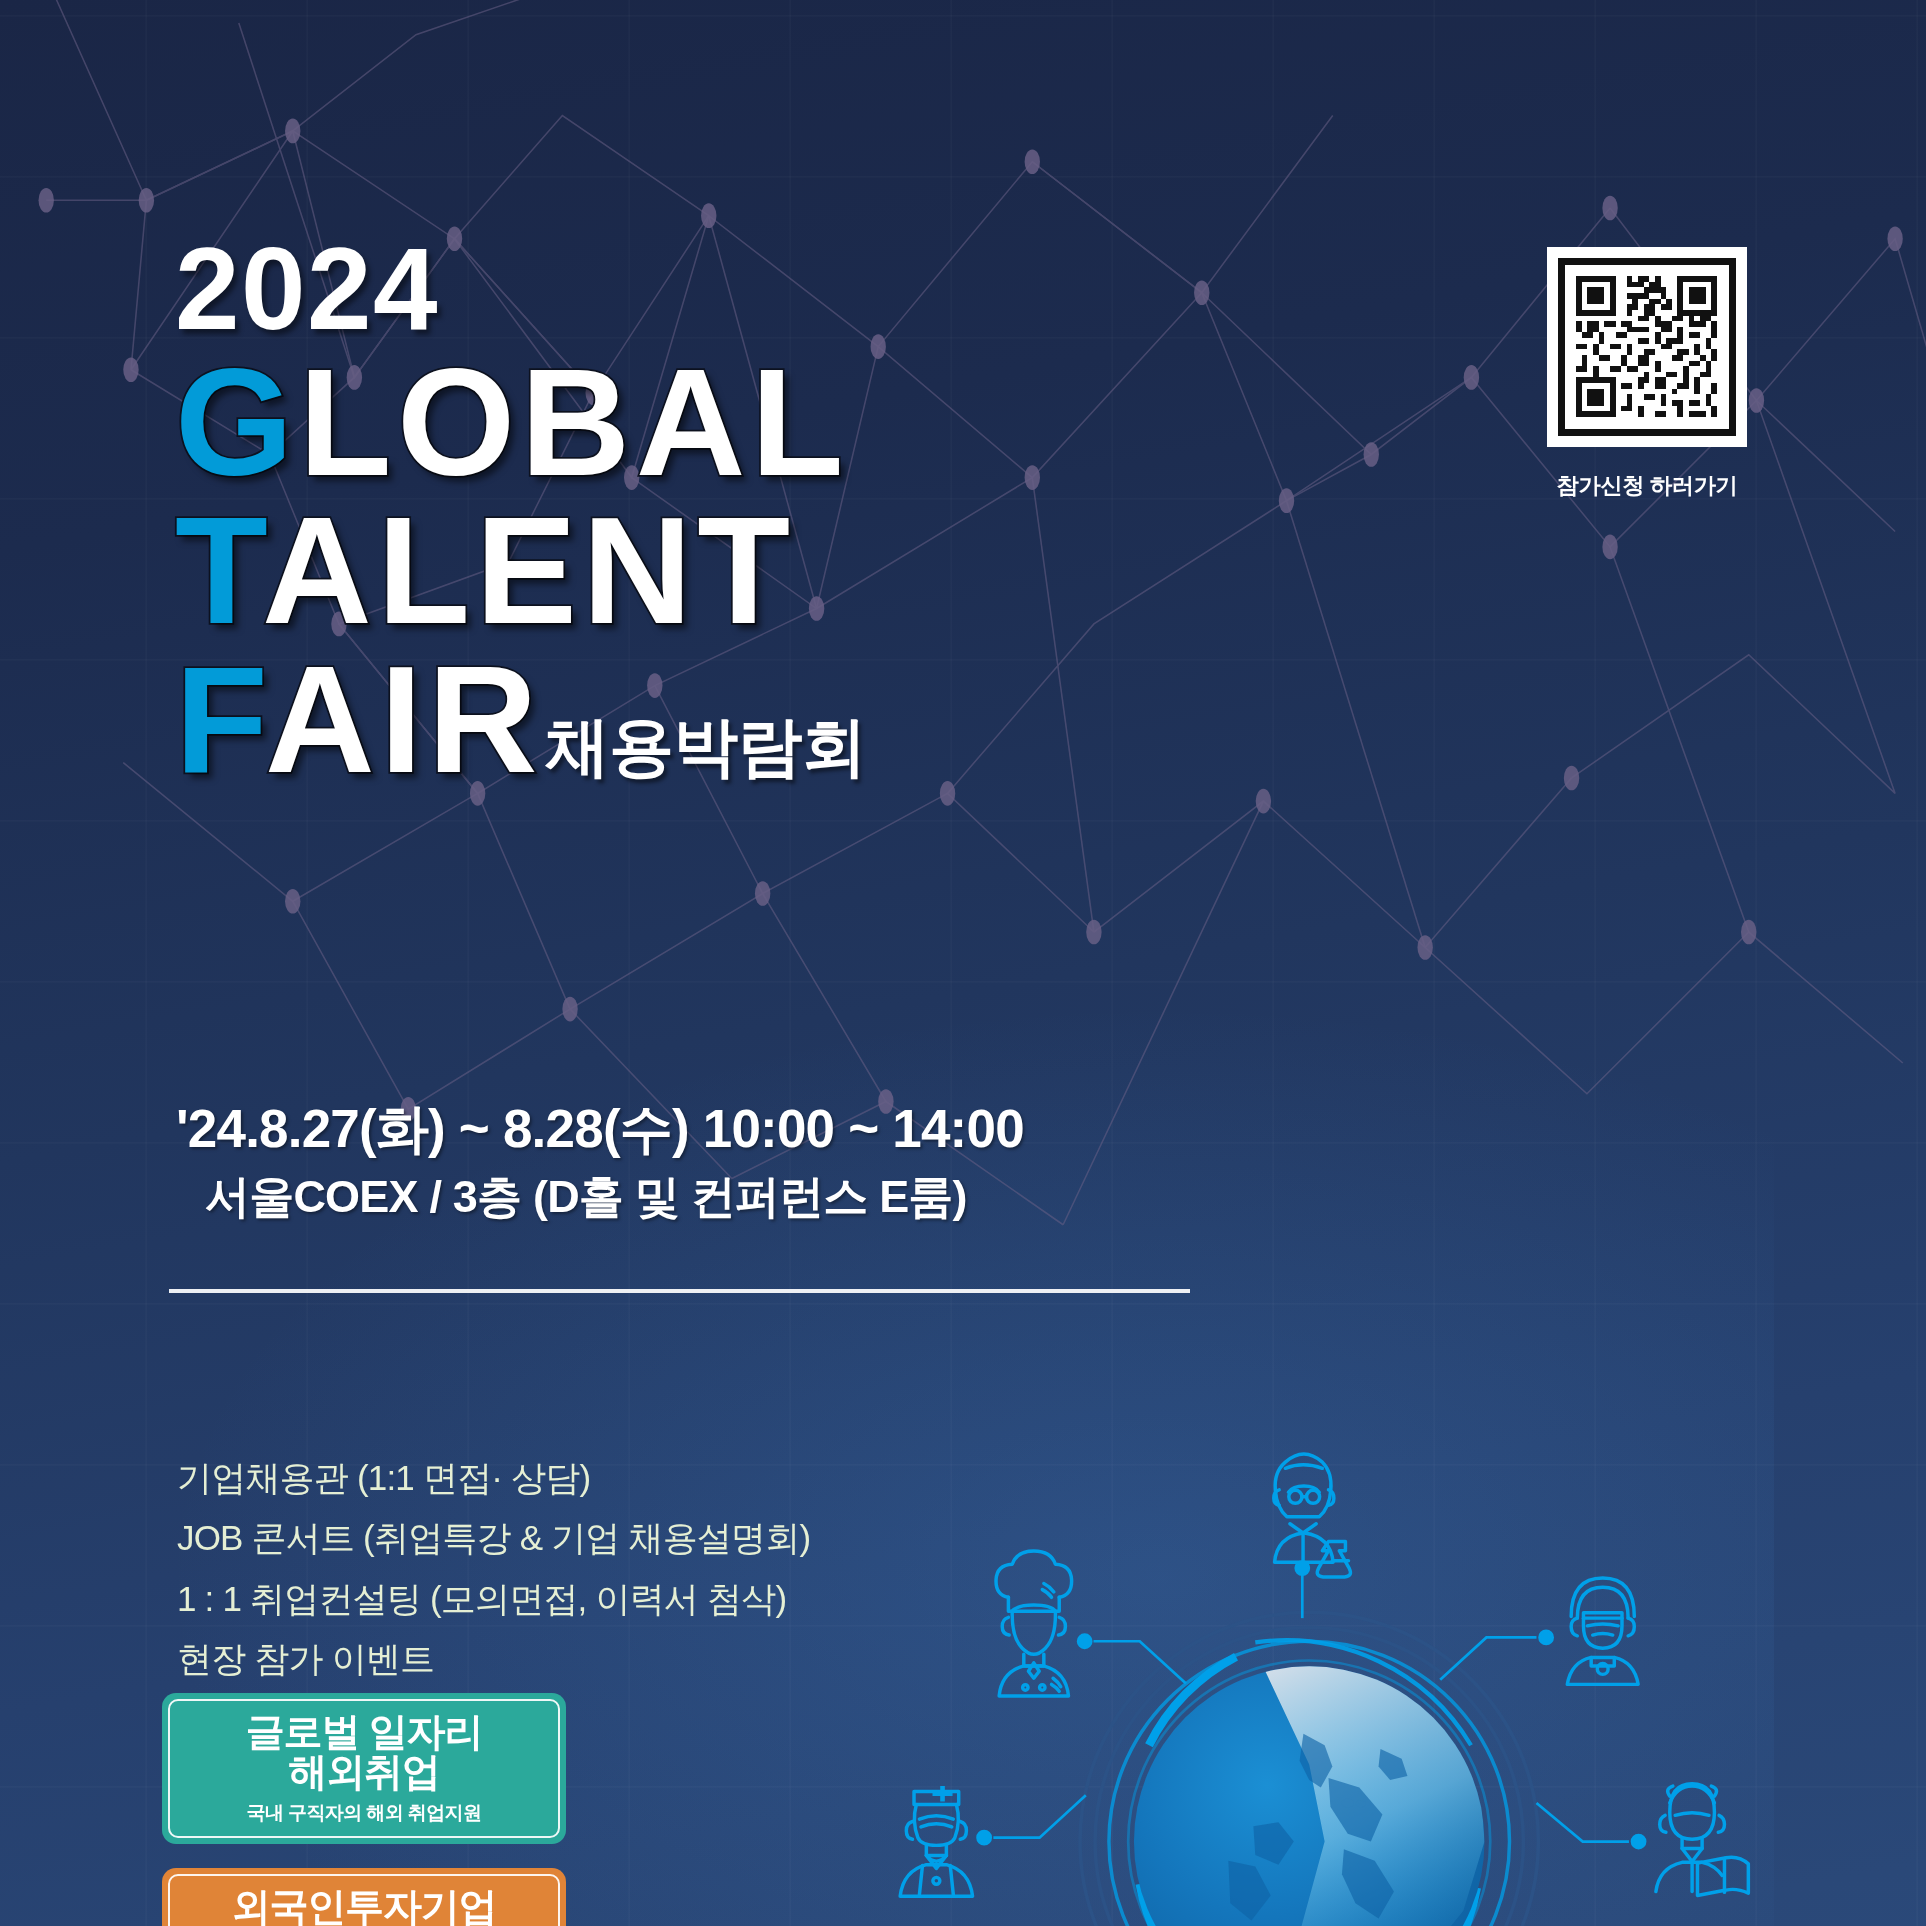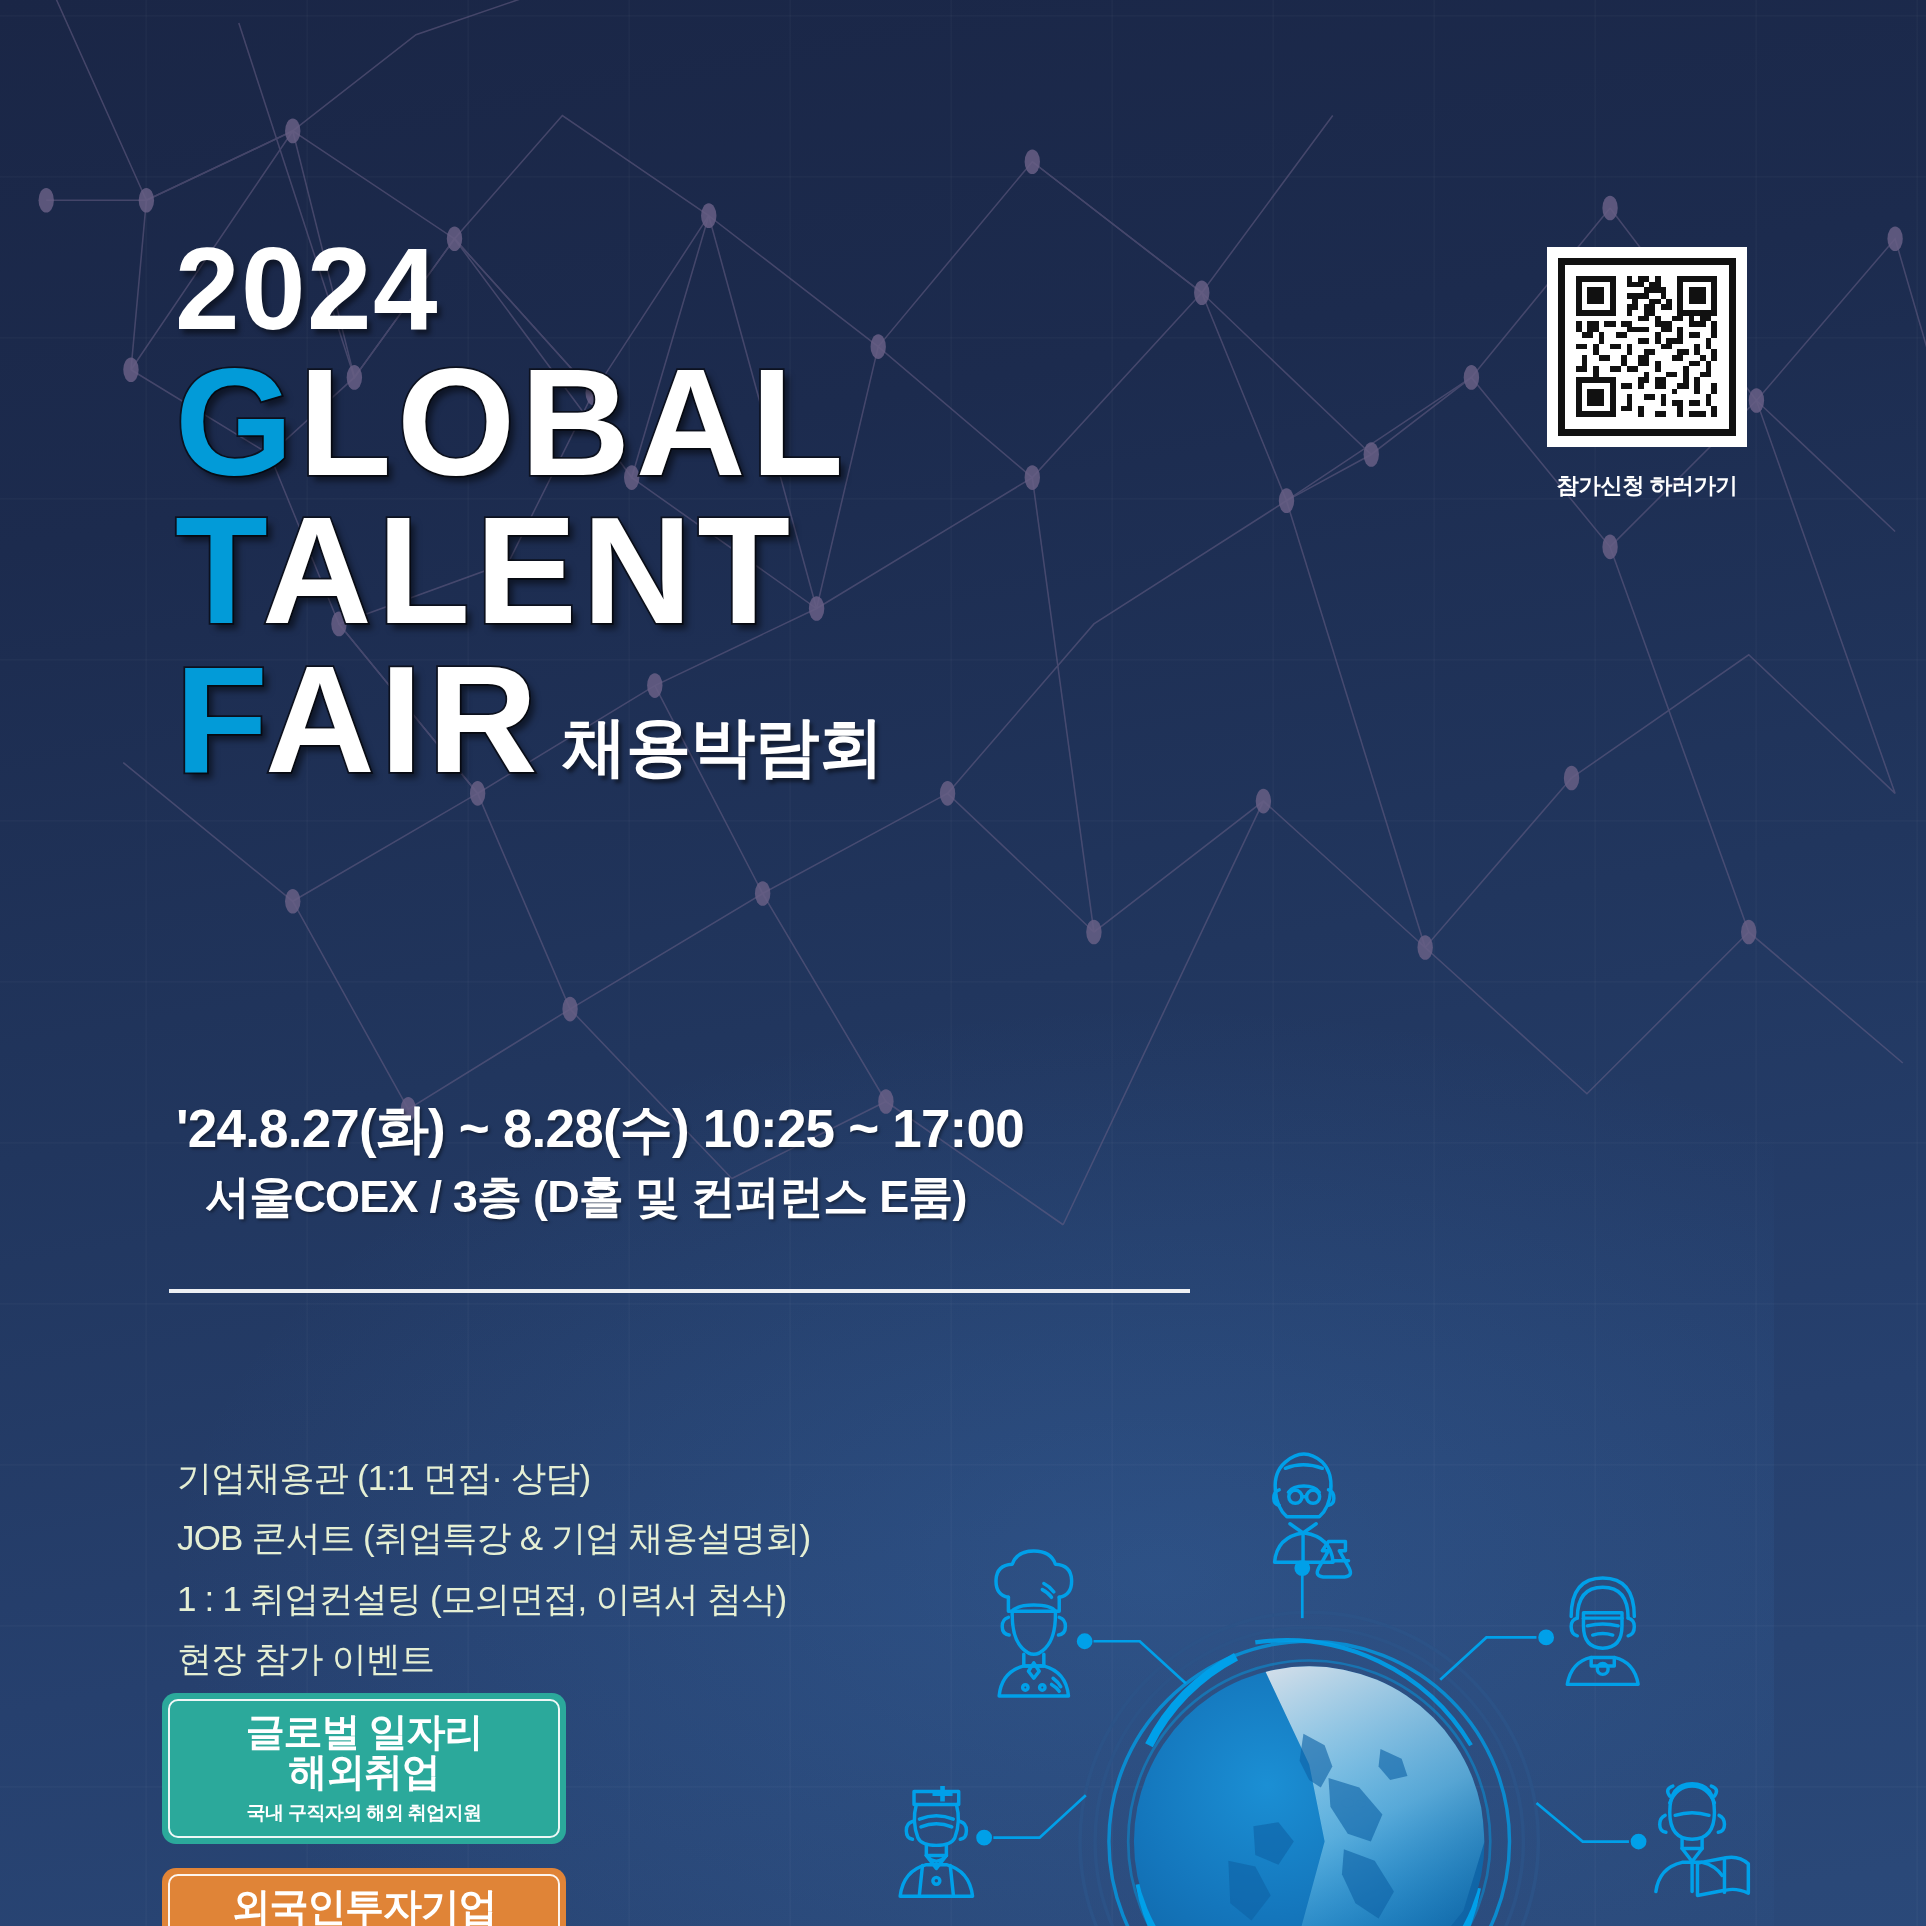--- a/index.html
+++ b/index.html
@@ -50,21 +50,21 @@
   }
   .big-line{
     font-size:152px;line-height:0.97;font-weight:700;letter-spacing:5.4px;
     color:#ffffff;white-space:nowrap;
     -webkit-text-stroke:3.5px #0d1220;
     paint-order:stroke fill;
     text-shadow:5.4px 6.2px 6.2px rgba(0,0,0,.5);
     margin-top:1.5px;
   }
   .big-line .ini{color:#029BD8;}
-  .fair-row{display:flex;align-items:flex-end;gap:19px;}
+  .fair-row{display:flex;align-items:flex-end;gap:2px;}
   .kor-sub{
     font-size:65px;font-weight:700;color:#ffffff;letter-spacing:-0.8px;
     -webkit-text-stroke:0;text-shadow:3.1px 3.5px 3.9px rgba(0,0,0,.45);
     padding-bottom:16px;
   }
 
   
   .datetime{
     position:absolute;left:176px;top:1094px;
     font-size:53px;font-weight:700;color:#ffffff;letter-spacing:-0.8px;white-space:nowrap;
@@ -311,21 +311,21 @@
   <div class="headline">
     <div class="yr">2024</div>
     <div class="big-line"><span class="ini">G</span><span>LOBAL</span></div>
     <div class="big-line"><span class="ini">T</span><span>ALENT</span></div>
     <div class="big-line fair-row">
       <span><span class="ini">F</span><span>AIR</span></span>
       <span class="kor-sub">채용박람회</span>
     </div>
   </div>
 
-  <div class="datetime">'24.8.27(화) ~ 8.28(수) 10:25 ~ 17:00</div>
+  <div class="datetime">'24.8.27(화) ~ 8.28(수) 10:00 ~ 14:00</div>
   <div class="venue">서울COEX / 3층 (D홀 및 컨퍼런스 E룸)</div>
   <div class="divider"></div>
 
   <div class="prog-list">
     <div class="prog-item">기업채용관 (1:1 면접· 상담)</div>
     <div class="prog-item">JOB 콘서트 (취업특강 &amp; 기업 채용설명회)</div>
     <div class="prog-item">1 : 1 취업컨설팅 (모의면접, 이력서 첨삭)</div>
     <div class="prog-item">현장 참가 이벤트</div>
   </div>
 

